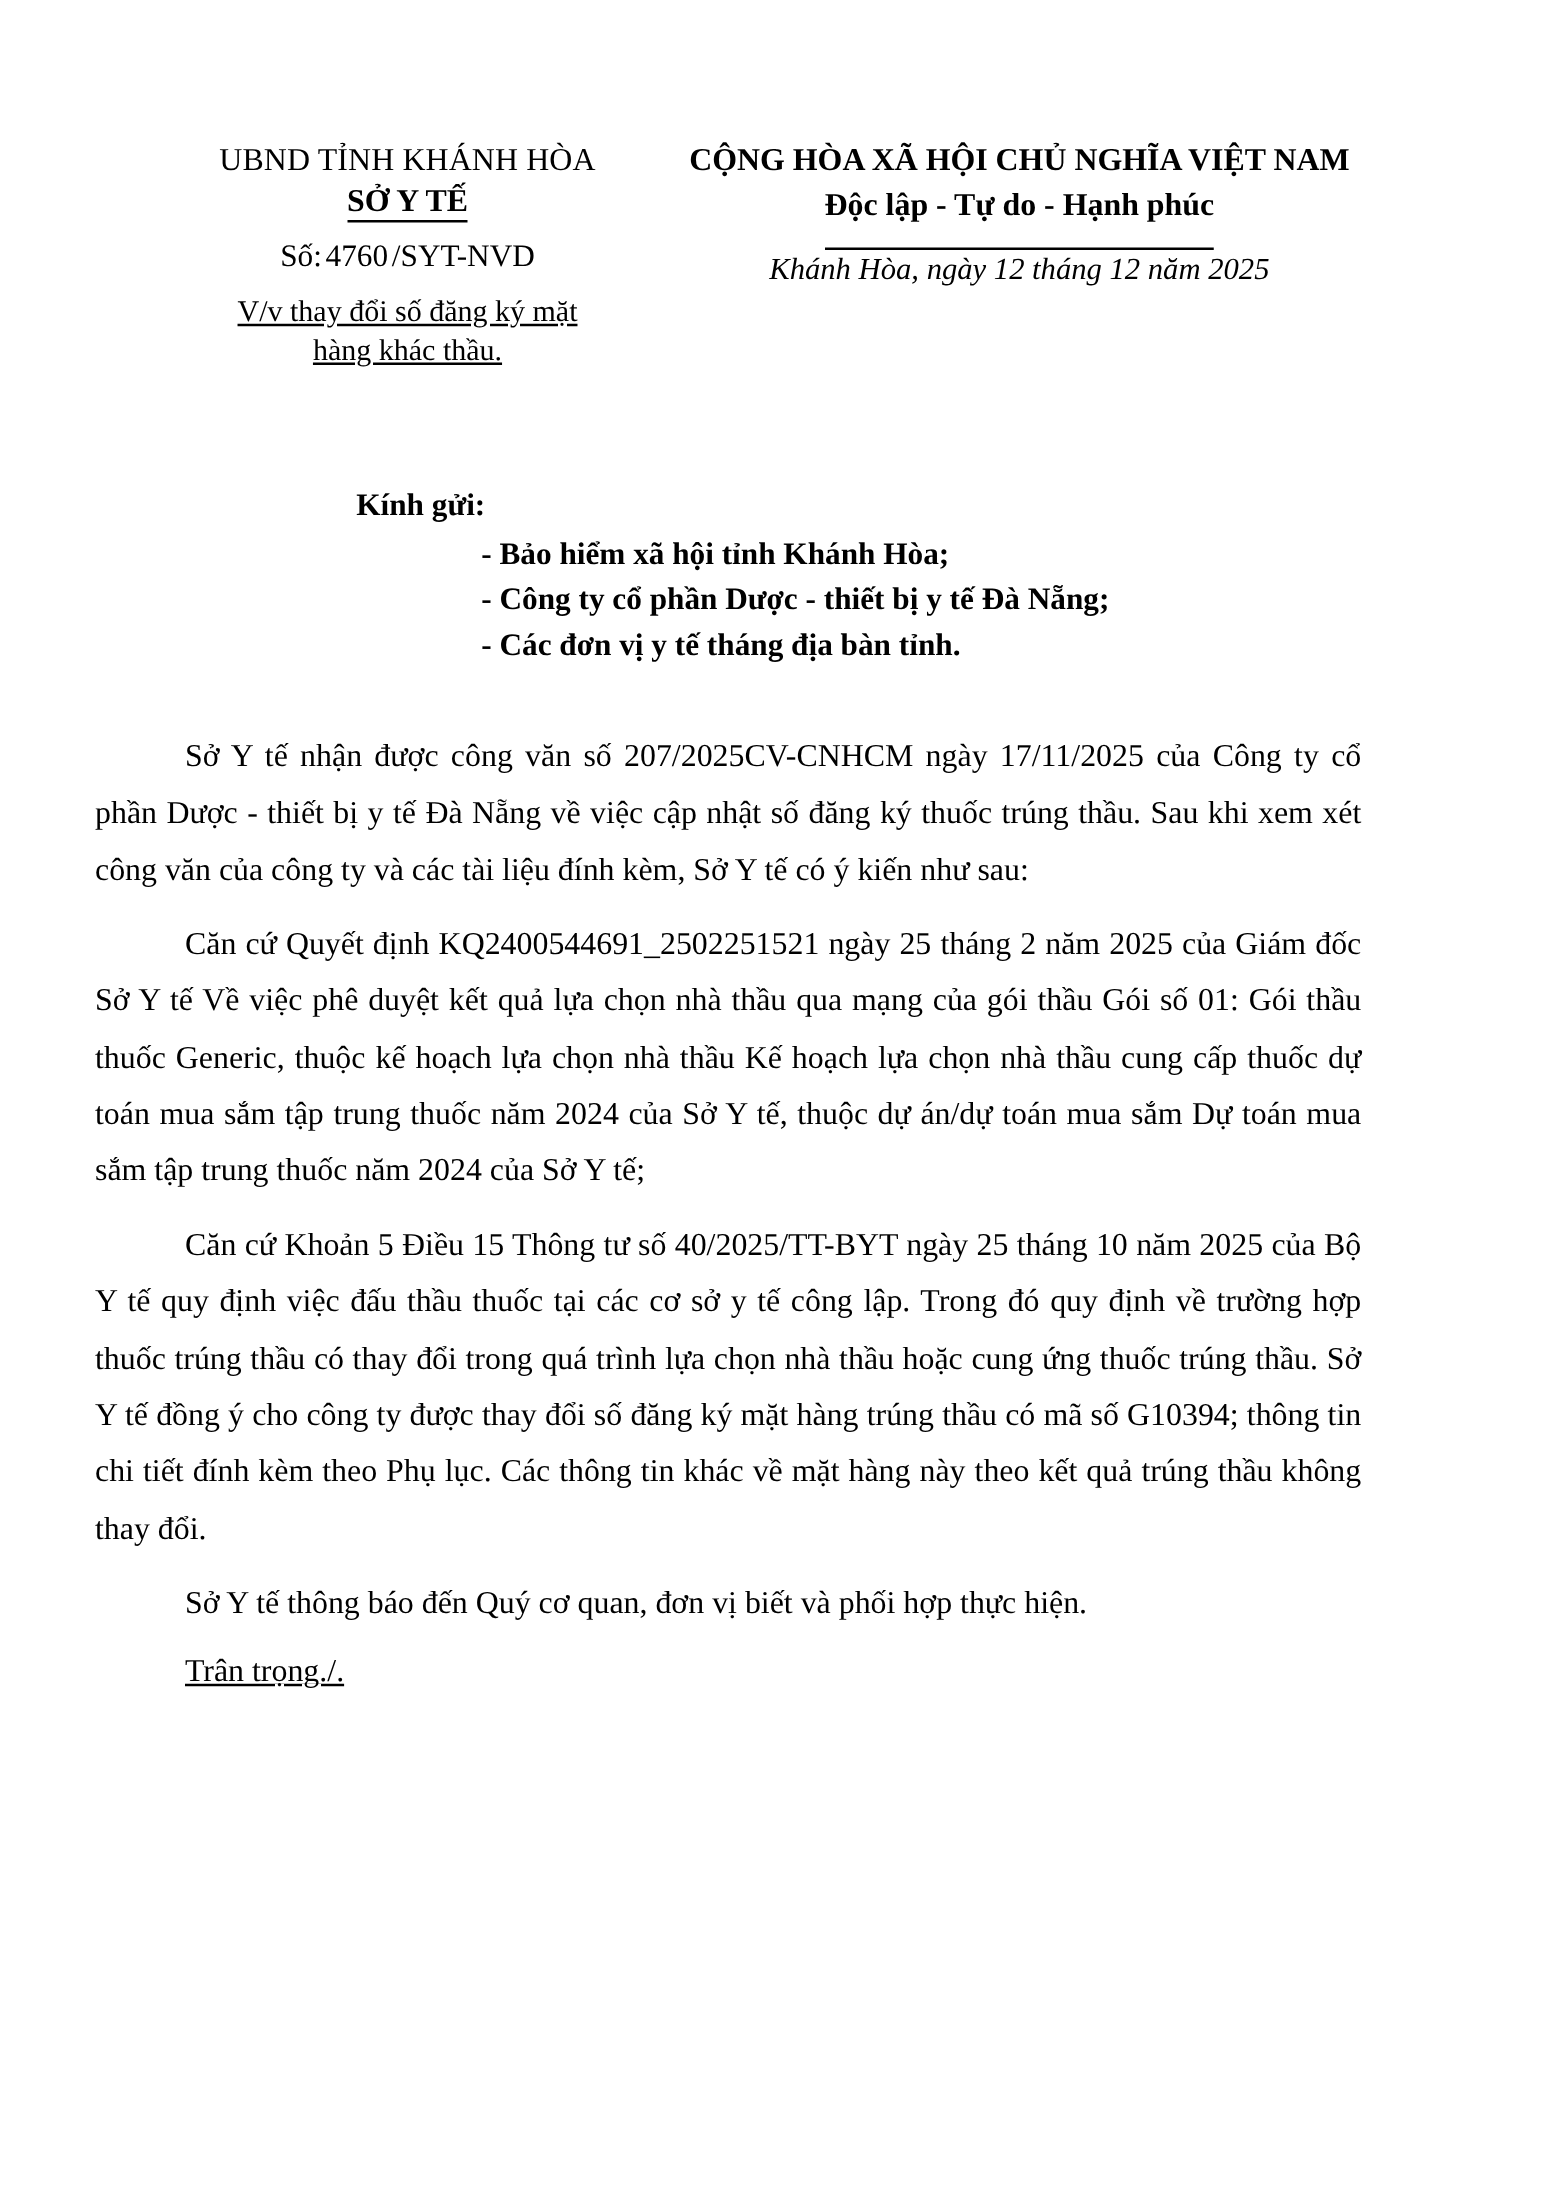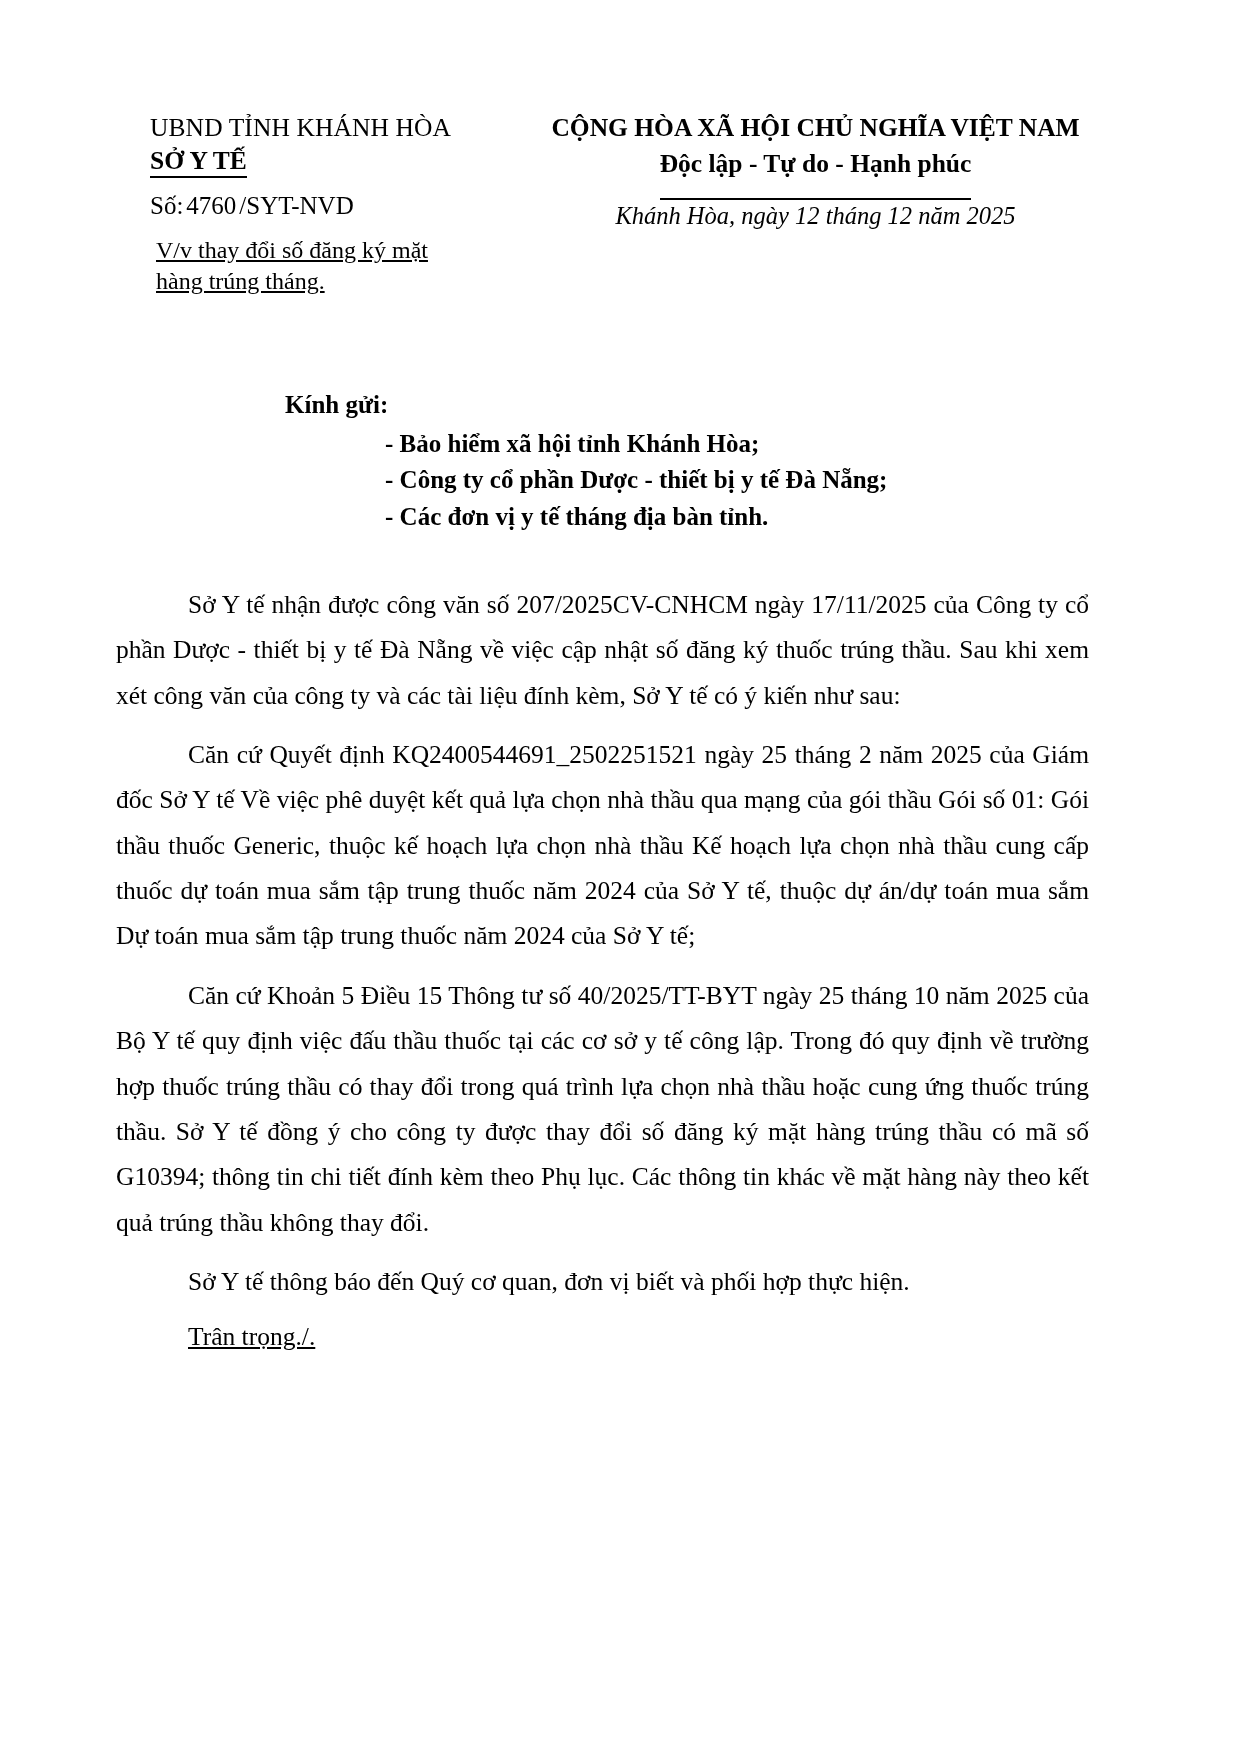--- a/index.html
+++ b/index.html
@@ -28,20 +28,21 @@
   .header {
     display: flex;
     flex-direction: row;
     align-items: flex-start;
     padding-top: 112px;
     padding-left: 150px;
     padding-right: 120px;
   }
   .header-left {
     width: 352px;
+    text-align: center;
     flex: none;
   }
   .header-right {
     flex: 1;
     text-align: center;
     padding-left: 8px;
   }
 
   .org-parent {
     font-size: 25.5px;
@@ -117,21 +118,21 @@
   }
   .recipient-item {
     font-size: 25px;
     line-height: 1.47;
     white-space: nowrap;
   }
 
   
   .body-text {
     margin-top: 46px;
-    padding-left: 116px;
+    padding-left: 76px;
     padding-right: 152px;
   }
   .para {
     font-size: 25.5px;
     line-height: 1.78;
     text-align: justify;
     text-justify: inter-word;
     text-indent: 72px;
     margin: 0 0 14px 0;
   }
@@ -149,21 +150,21 @@
 <div class="page">
 
   <div class="header">
 
     <div class="header-left">
       <div class="org-parent">UBND TỈNH KHÁNH HÒA</div>
       <div class="org-self"><span class="ul">SỞ Y TẾ</span></div>
       <div class="doc-number"><span>Số:</span><span class="num">4760</span><span>/SYT-NVD</span></div>
       <div class="subject">
         <div>V/v thay đổi số đăng ký mặt</div>
-        <div>hàng trúng tháng.</div>
+        <div>hàng khác thầu.</div>
       </div>
     </div>
 
     <div class="header-right">
       <div class="nation">CỘNG HÒA XÃ HỘI CHỦ NGHĨA VIỆT NAM</div>
       <div class="motto"><span class="ul">Độc lập - Tự do - Hạnh phúc</span></div>
       <div class="place-date">Khánh Hòa, ngày 12  tháng 12 năm 2025</div>
     </div>
 
   </div>

